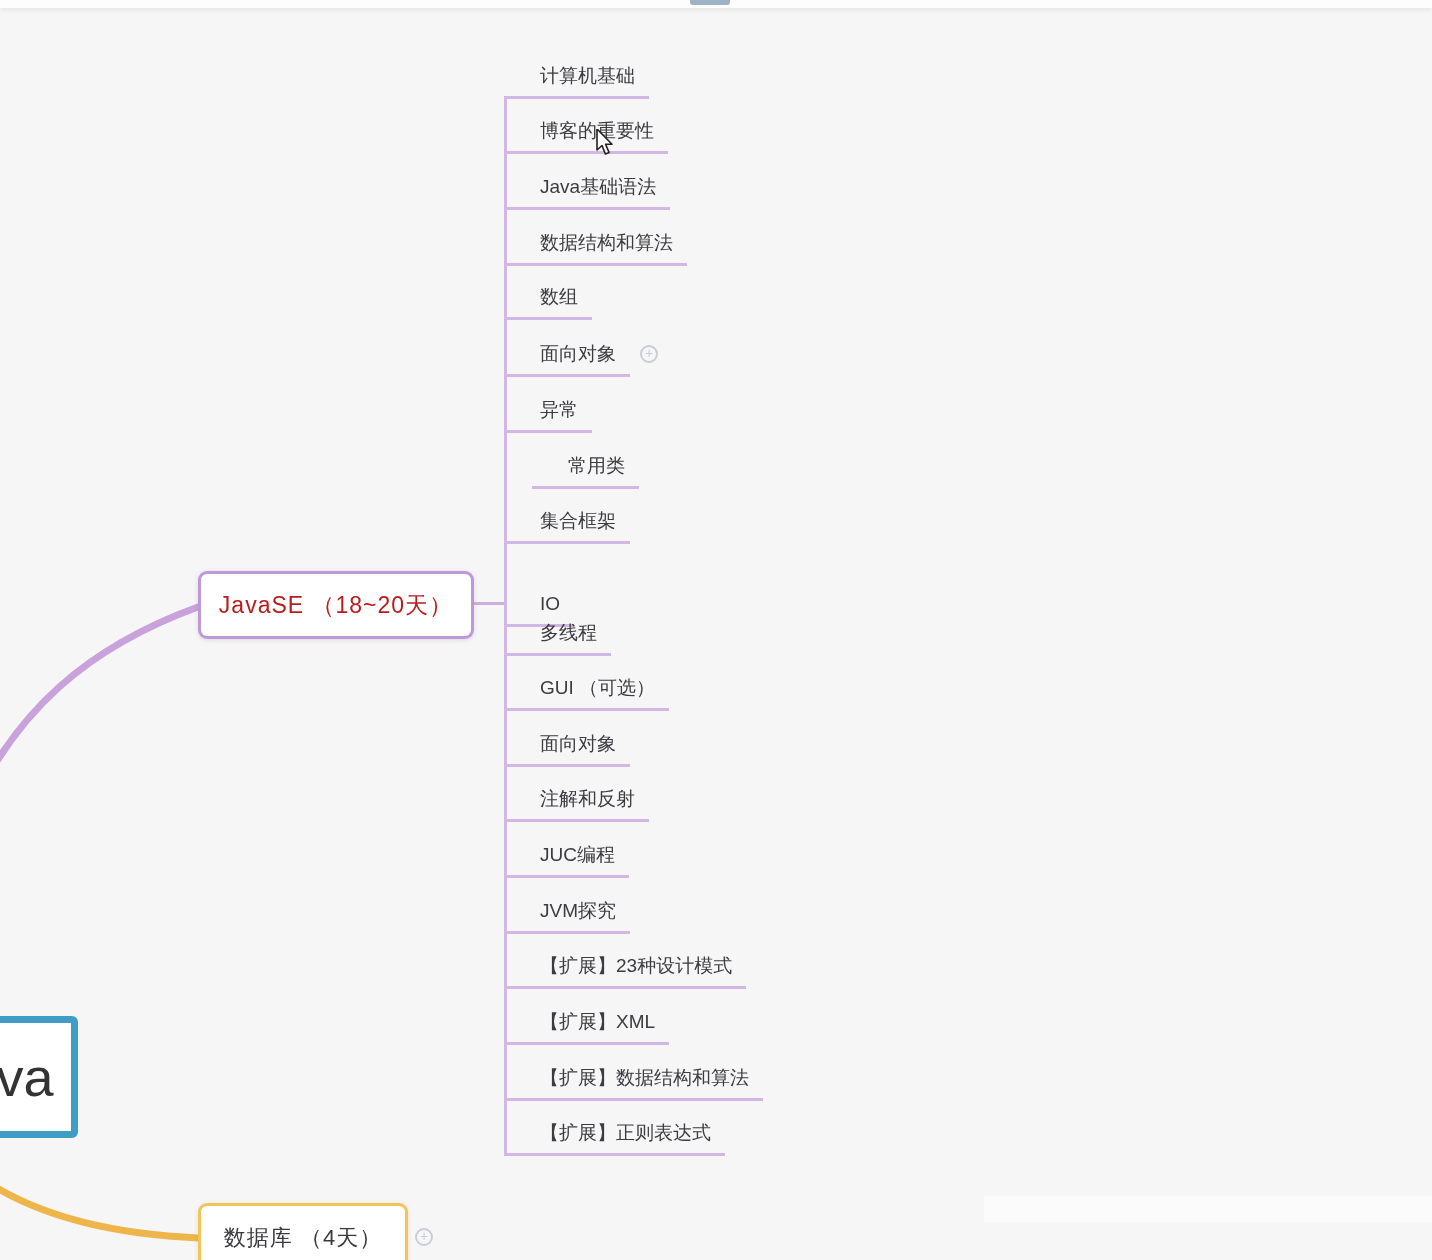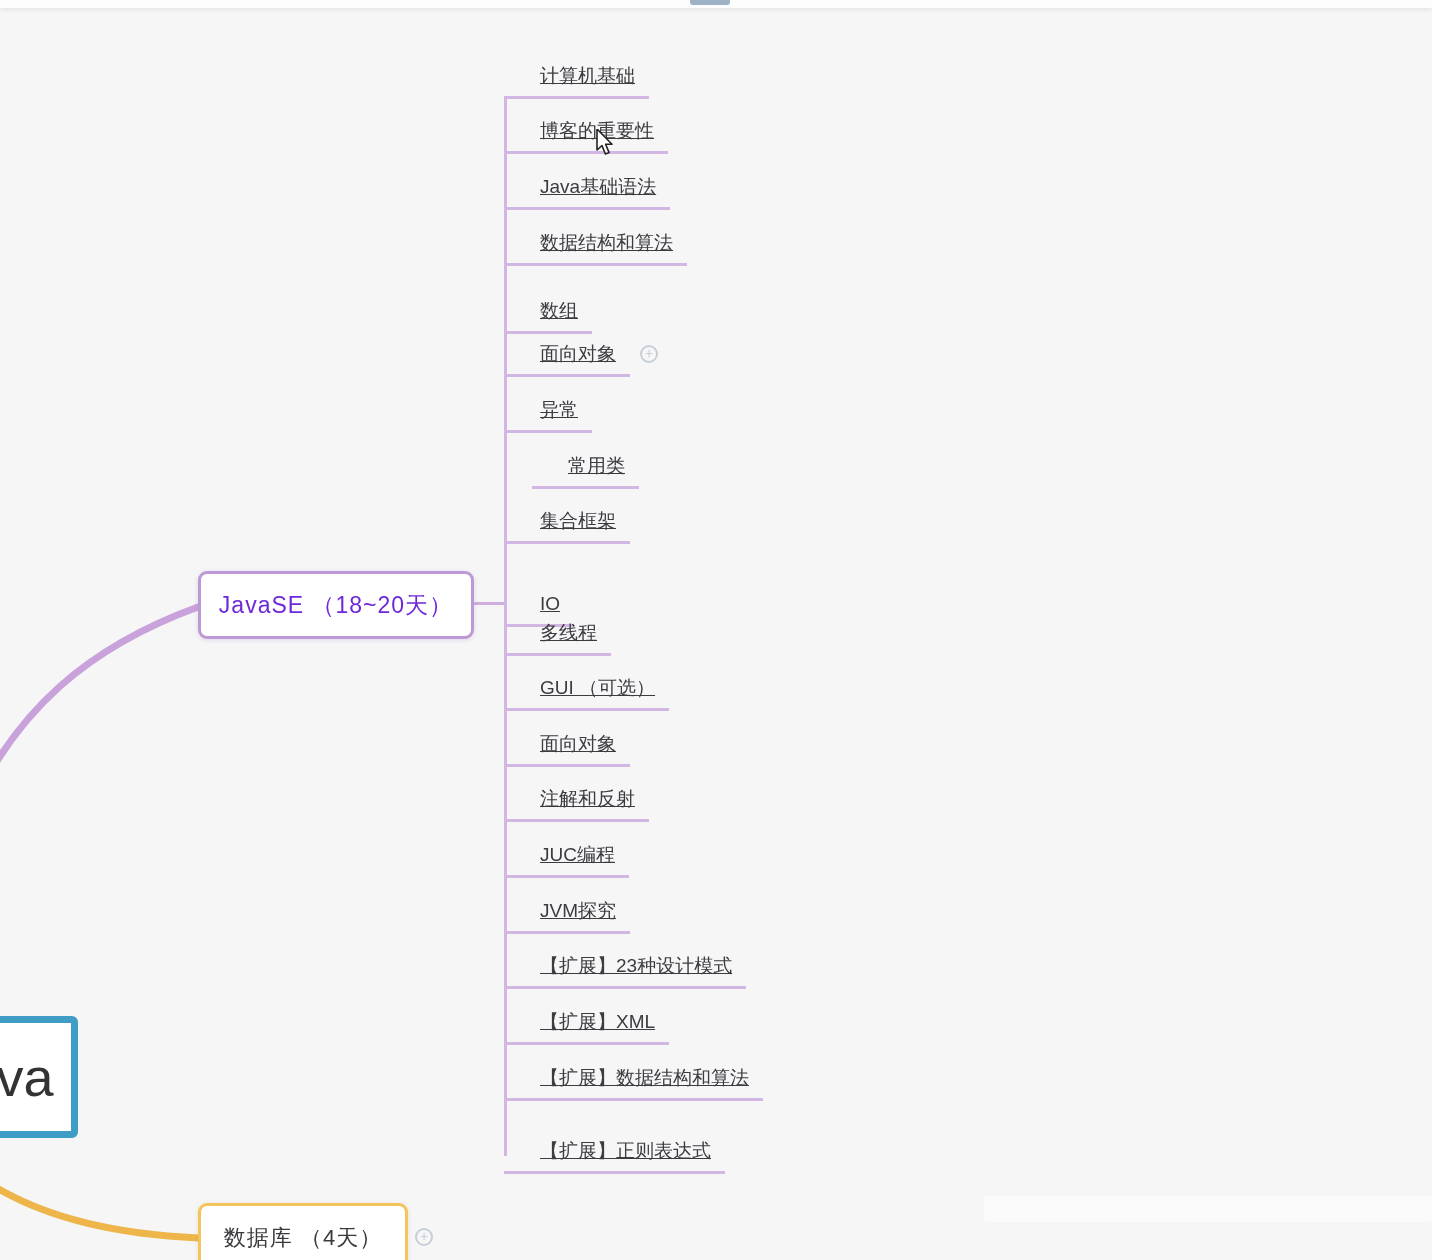--- a/index.html
+++ b/index.html
@@ -31,21 +31,21 @@
   .topic-central{
     left:-42px;top:1016px;width:120px;height:122px;
     border:7px solid #3f9dc5;border-radius:6px;
     font-size:54px;color:#333;display:flex;align-items:center;justify-content:center;
     padding-left:14px;
   }
   .topic-javase{
     left:198px;top:571px;width:276px;height:68px;
     border:3px solid #bd9ad7;border-radius:9px;
     box-shadow:0 1px 5px rgba(140,110,170,.22);
-    font-size:23px;color:#6d28d9;letter-spacing:1px;
+    font-size:23px;color:#b91c1c;letter-spacing:1px;
     display:flex;align-items:center;justify-content:center;
   }
   .topic-db{
     left:198px;top:1203px;width:210px;height:74px;
     border:3px solid #f2c45c;border-radius:9px;
     box-shadow:0 1px 5px rgba(190,150,60,.22);
     font-size:22px;color:#3a3a3e;letter-spacing:1px;
     display:flex;align-items:flex-start;justify-content:center;
     padding-top:17px;
   }
@@ -54,21 +54,20 @@
   .connector-h{position:absolute;left:474px;top:602px;width:32px;height:3px;background:#cdaede;}
   .trunk{position:absolute;left:504px;top:96px;width:3px;height:1060px;background:#d2b6e3;}
 
   
   .child-topic{
     position:absolute;left:504px;
     padding:0 14px 3px 36px;
     border-bottom:3px solid #d2b6e3;
     font-size:19px;line-height:35px;color:#3b3b40;
     white-space:nowrap;
-    text-decoration:underline;
   }
   .child-topic .label{color:#3b3b40;}
 
   
   .expand-icon{
     box-sizing:border-box;width:18px;height:18px;border:2px solid #c7ced7;
     border-radius:50%;color:#c7ced7;font-size:14px;line-height:13px;
     text-align:center;display:inline-block;background:transparent;
   }
   .child-topic .expand-icon{position:absolute;left:calc(100% + 10px);top:9px;}
@@ -94,36 +93,36 @@
   </svg>
 
   <div class="connector-h"></div>
   <div class="trunk"></div>
 
   <div id="children">
       <div class="child-topic" style="top: 58px;"><span class="label">计算机基础</span></div>
       <div class="child-topic" style="top: 113px;"><span class="label">博客的重要性</span></div>
       <div class="child-topic" style="top: 169.3px;"><span class="label">Java基础语法</span></div>
       <div class="child-topic" style="top: 224.95px;"><span class="label">数据结构和算法</span></div>
-      <div class="child-topic" style="top: 293px;"><span class="label">数组</span></div>
+      <div class="child-topic" style="top: 279px;"><span class="label">数组</span></div>
       <div class="child-topic" style="top: 336.25px;"><span class="label">面向对象</span><span class="expand-icon">+</span></div>
       <div class="child-topic" style="top: 391.9px;"><span class="label">异常</span></div>
       <div class="child-topic" style="top: 447.55px; margin-left: 28px;"><span class="label">常用类</span></div>
       <div class="child-topic" style="top: 503.2px;"><span class="label">集合框架</span></div>
       <div class="child-topic" style="top: 586px;"><span class="label">IO</span></div>
       <div class="child-topic" style="top: 614.5px;"><span class="label">多线程</span></div>
       <div class="child-topic" style="top: 670.15px;"><span class="label">GUI （可选）</span></div>
       <div class="child-topic" style="top: 725.8px;"><span class="label">面向对象</span></div>
       <div class="child-topic" style="top: 781.45px;"><span class="label">注解和反射</span></div>
       <div class="child-topic" style="top: 837.1px;"><span class="label">JUC编程</span></div>
       <div class="child-topic" style="top: 892.75px;"><span class="label">JVM探究</span></div>
       <div class="child-topic" style="top: 948.4px;"><span class="label">【扩展】23种设计模式</span></div>
       <div class="child-topic" style="top: 1004.05px;"><span class="label">【扩展】XML</span></div>
       <div class="child-topic" style="top: 1059.7px;"><span class="label">【扩展】数据结构和算法</span></div>
-      <div class="child-topic" style="top: 1115.35px; margin-top: 18px;"><span class="label">【扩展】正则表达式</span></div>
+      <div class="child-topic" style="top: 1115.35px;"><span class="label">【扩展】正则表达式</span></div>
     </div>
 
   <div class="topic topic-central">
     <span>va</span>
   </div>
 
   <div class="topic topic-javase">
     <span>JavaSE （18~20天）</span>
   </div>
 

